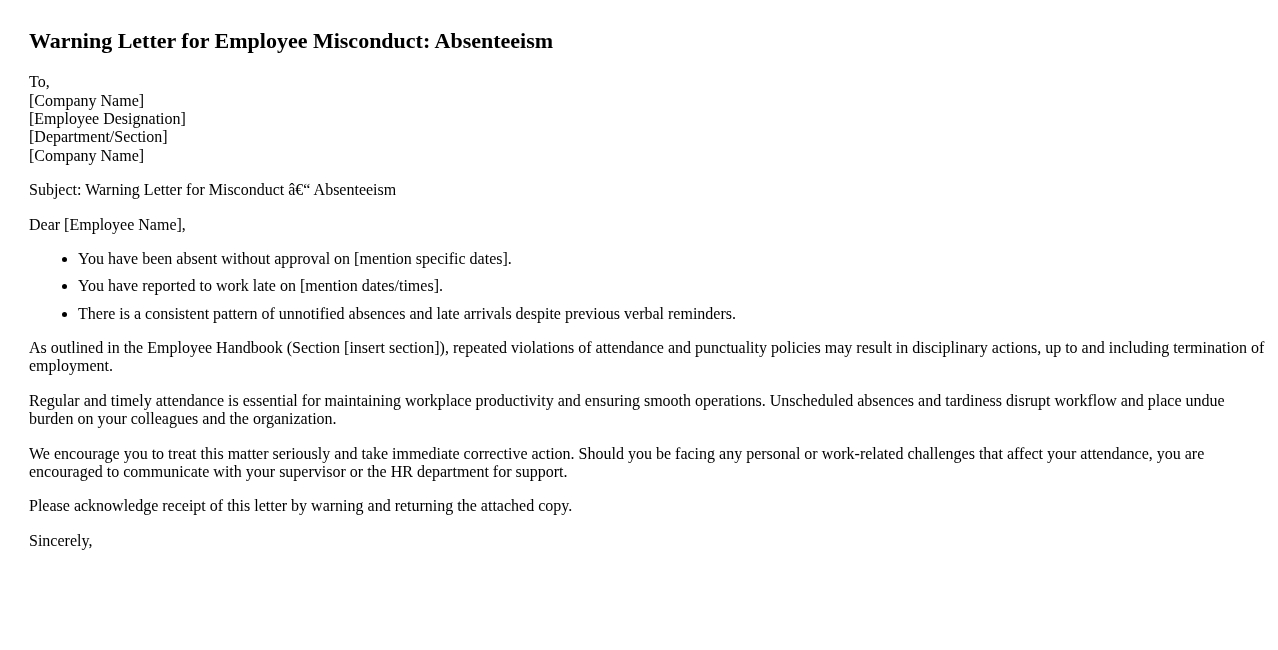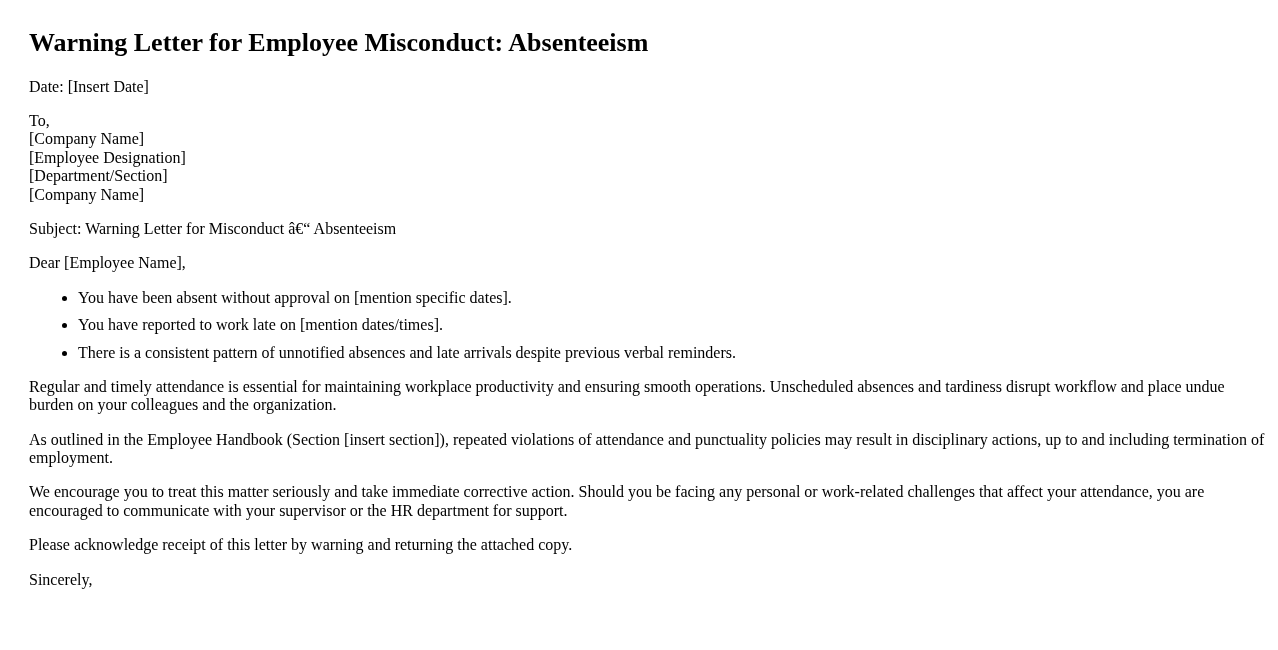--- a/index.html
+++ b/index.html
@@ -8,21 +8,21 @@
   }
   body {
     margin: 8px 12px 8px 29px;
     font-family: "Liberation Serif", "DejaVu Serif", serif;
     font-size: 16px;
     line-height: 1.15;
     width: auto;
     max-width: 1240px;
   }
   h1.doc-title {
-    font-size: 26px;
+    font-size: 22px;
     font-weight: bold;
     margin: 21px 0 20px 0;
     line-height: 1.1;
   }
   p.block {
     margin: 16px 0;
   }
   ul.bullet-list {
     margin: 16px 0;
     padding-left: 40px;
@@ -35,21 +35,20 @@
     font-weight: normal;
   }
 </style>
 </head>
 <body>
 
 <div>
 
   <h1 class="doc-title">Warning Letter for Employee Misconduct: Absenteeism</h1>
 
-  <p class="block">Date: [Insert Date]</p>
 
   <p class="block">
     <span>To,</span><br>
     <span>[Company Name]</span><br>
     <span>[Employee Designation]</span><br>
     <span>[Department/Section]</span><br>
     <span>[Company Name]</span>
   </p>
 
   <p class="block">
@@ -58,23 +57,23 @@
 
   <p class="block">Dear [Employee Name],</p>
 
 
   <ul class="bullet-list">
     <li>You have been absent without approval on [mention specific dates].</li>
     <li>You have reported to work late on [mention dates/times].</li>
     <li>There is a consistent pattern of unnotified absences and late arrivals despite previous verbal reminders.</li>
   </ul>
 
+  <p class="block">As outlined in the Employee Handbook (Section [insert section]), repeated violations of attendance and punctuality policies may result in disciplinary actions, up to and including termination of employment.</p>
+
   <p class="block">Regular and timely attendance is essential for maintaining workplace productivity and ensuring smooth operations. Unscheduled absences and tardiness disrupt workflow and place undue burden on your colleagues and the organization.</p>
-
-  <p class="block">As outlined in the Employee Handbook (Section [insert section]), repeated violations of attendance and punctuality policies may result in disciplinary actions, up to and including termination of employment.</p>
 
 
   <p class="block">We encourage you to treat this matter seriously and take immediate corrective action. Should you be facing any personal or work-related challenges that affect your attendance, you are encouraged to communicate with your supervisor or the HR department for support.</p>
 
   <p class="block">Please acknowledge receipt of this letter by warning and returning the attached copy.</p>
 
   <p class="block">Sincerely,</p>
 
 </div>
 

